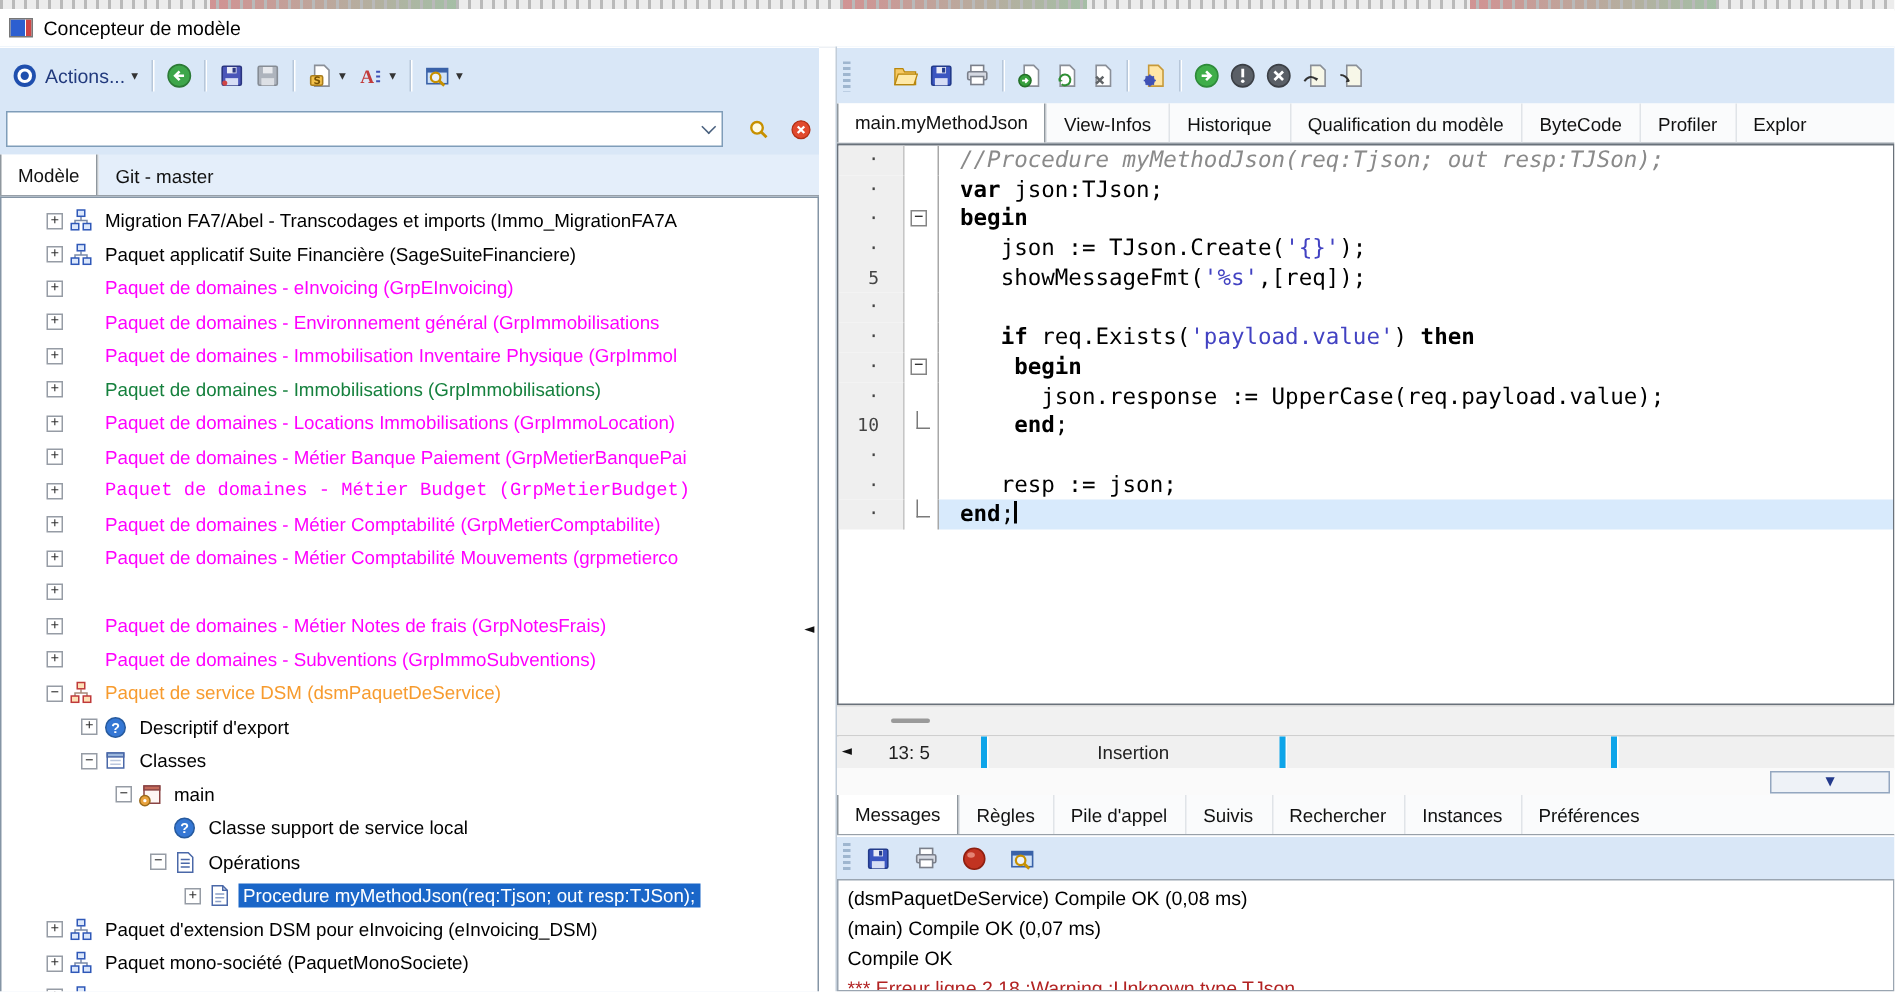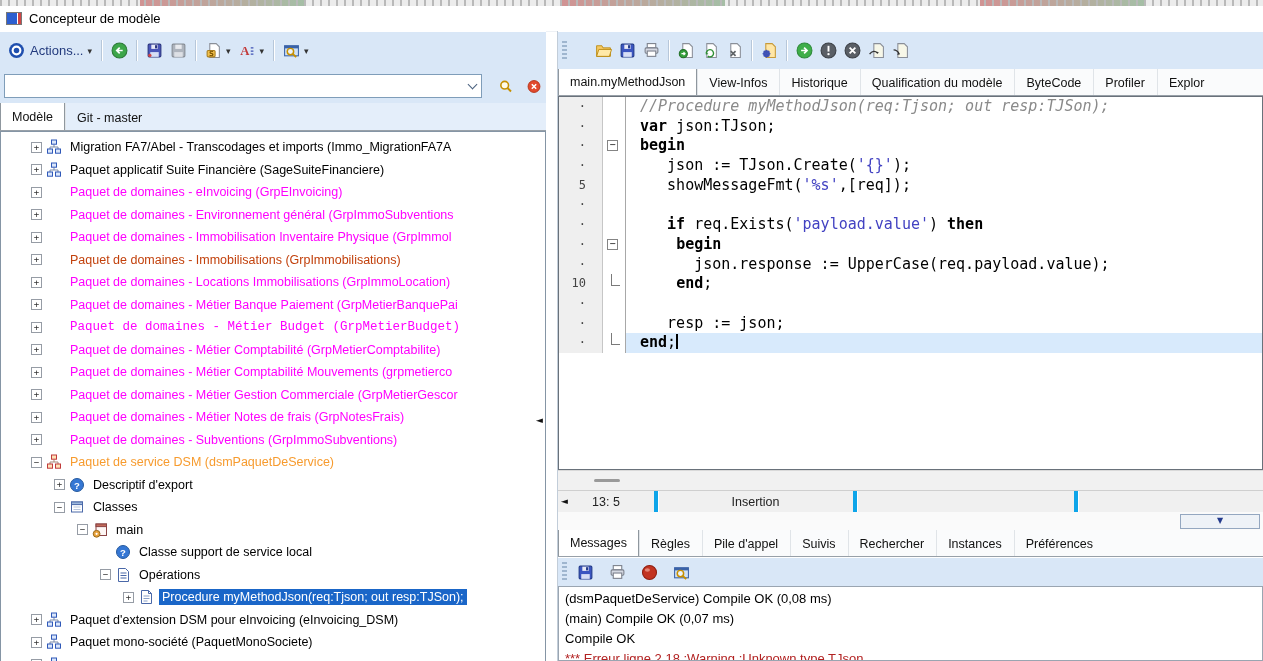--- a/index.html
+++ b/index.html
@@ -201,31 +201,31 @@
         <span class="tree-label">Paquet applicatif Suite Financière (SageSuiteFinanciere)</span>
       </div>
       <div class="tree-row" style="padding-left: 30px;">
         <span class="exp">+</span>
         <span class="ti"></span>
         <span class="tree-label" style="color: rgb(255, 0, 255);">Paquet de domaines - eInvoicing (GrpEInvoicing)</span>
       </div>
       <div class="tree-row" style="padding-left: 30px;">
         <span class="exp">+</span>
         <span class="ti"></span>
-        <span class="tree-label" style="color: rgb(255, 0, 255);">Paquet de domaines - Environnement général (GrpImmoSubventions</span>
+        <span class="tree-label" style="color: rgb(255, 0, 255);">Paquet de domaines - Environnement général (GrpImmobilisations</span>
       </div>
       <div class="tree-row" style="padding-left: 30px;">
         <span class="exp">+</span>
         <span class="ti"></span>
         <span class="tree-label" style="color: rgb(255, 0, 255);">Paquet de domaines - Immobilisation Inventaire Physique (GrpImmol</span>
       </div>
       <div class="tree-row" style="padding-left: 30px;">
         <span class="exp">+</span>
         <span class="ti"></span>
-        <span class="tree-label" style="color: #c2410c;">Paquet de domaines - Immobilisations (GrpImmobilisations)</span>
+        <span class="tree-label" style="color: #15803d;">Paquet de domaines - Immobilisations (GrpImmobilisations)</span>
       </div>
       <div class="tree-row" style="padding-left: 30px;">
         <span class="exp">+</span>
         <span class="ti"></span>
         <span class="tree-label" style="color: rgb(255, 0, 255);">Paquet de domaines - Locations Immobilisations (GrpImmoLocation)</span>
       </div>
       <div class="tree-row" style="padding-left: 30px;">
         <span class="exp">+</span>
         <span class="ti"></span>
         <span class="tree-label" style="color: rgb(255, 0, 255);">Paquet de domaines - Métier Banque Paiement (GrpMetierBanquePai</span>
@@ -241,21 +241,20 @@
         <span class="tree-label" style="color: rgb(255, 0, 255);">Paquet de domaines - Métier Comptabilité (GrpMetierComptabilite)</span>
       </div>
       <div class="tree-row" style="padding-left: 30px;">
         <span class="exp">+</span>
         <span class="ti"></span>
         <span class="tree-label" style="color: rgb(255, 0, 255);">Paquet de domaines - Métier Comptabilité Mouvements (grpmetierco</span>
       </div>
       <div class="tree-row" style="padding-left: 30px;">
         <span class="exp">+</span>
         <span class="ti"></span>
-        <span class="tree-label" style="color: rgb(255, 0, 255);">Paquet de domaines - Métier Gestion Commerciale (GrpMetierGescor</span>
       </div>
       <div class="tree-row" style="padding-left: 30px;">
         <span class="exp">+</span>
         <span class="ti"></span>
         <span class="tree-label" style="color: rgb(255, 0, 255);">Paquet de domaines - Métier Notes de frais (GrpNotesFrais)</span>
       </div>
       <div class="tree-row" style="padding-left: 30px;">
         <span class="exp">+</span>
         <span class="ti"></span>
         <span class="tree-label" style="color: rgb(255, 0, 255);">Paquet de domaines - Subventions (GrpImmoSubventions)</span>

